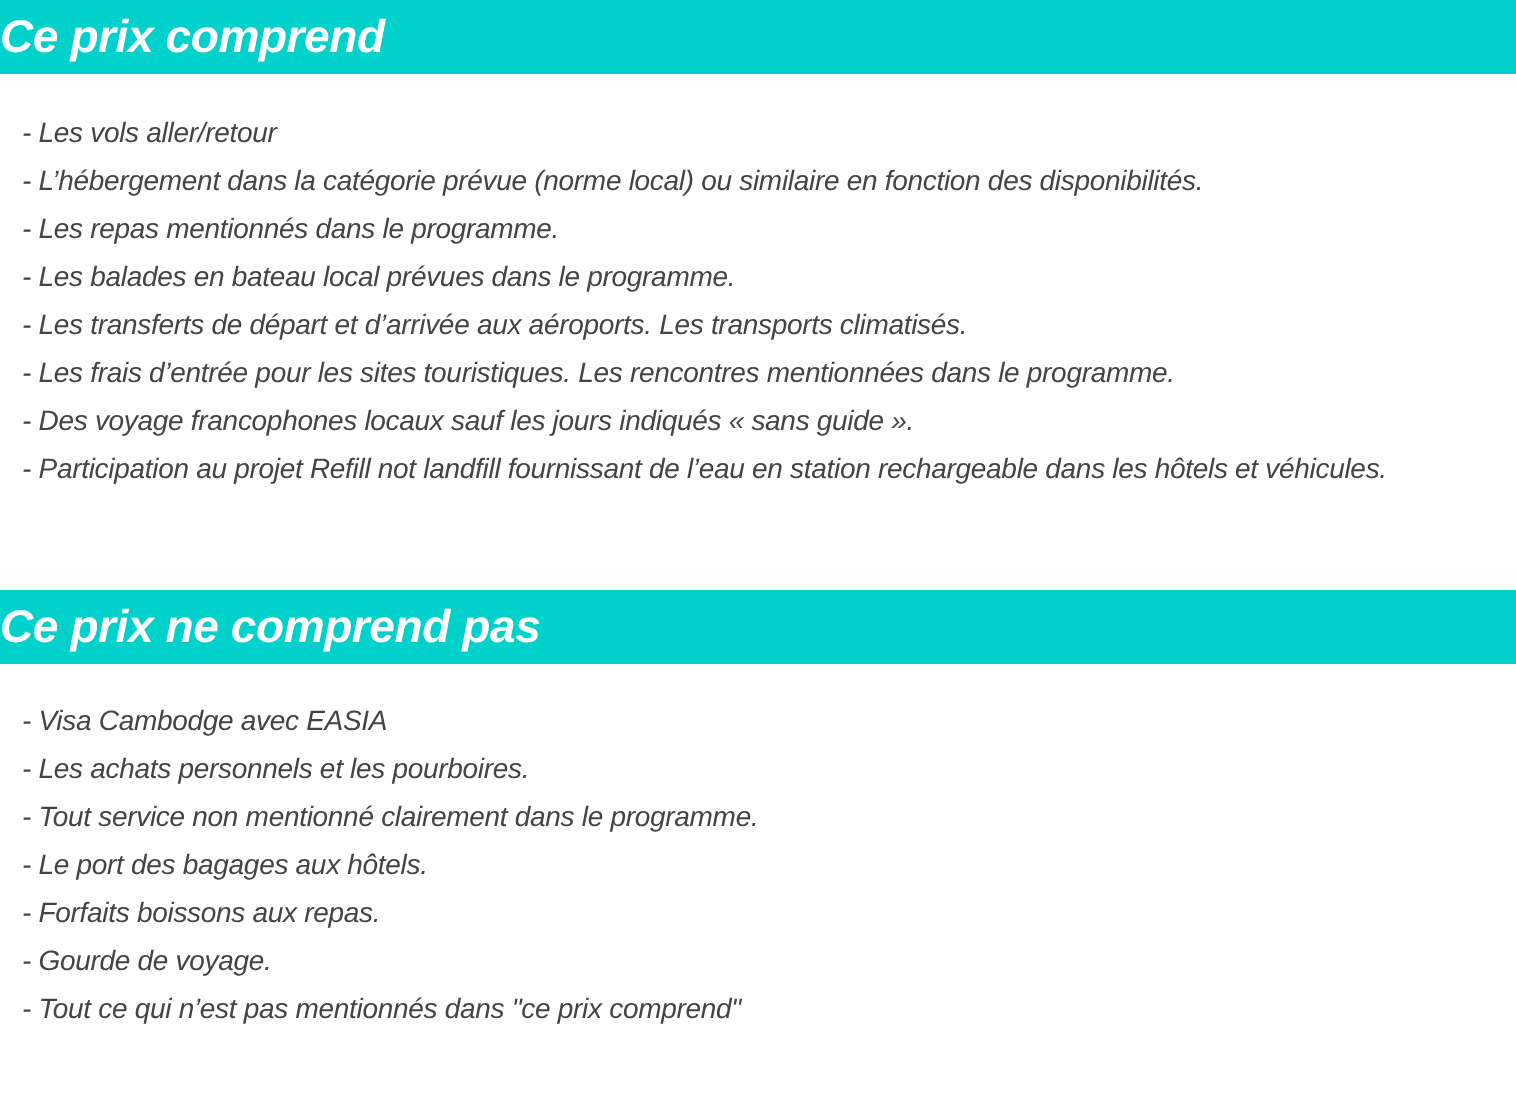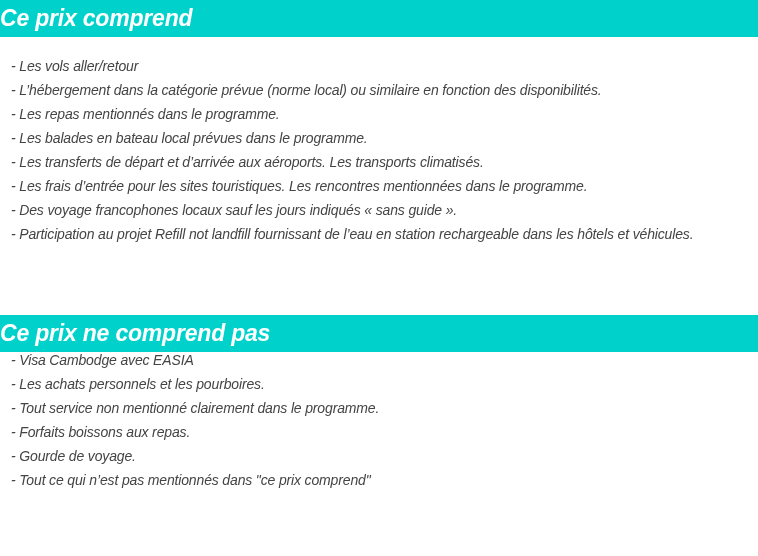--- a/index.html
+++ b/index.html
@@ -25,21 +25,21 @@
     .section-header .title {
       display: block;
       color: #ffffff;
       font-style: italic;
       font-weight: bold;
       font-size: 23px;
       line-height: 37px;
       letter-spacing: -0.2px;
     }
     #header-included { top: 0; }
-    #header-excluded { top: 295px; margin-top: 20px; }
+    #header-excluded { top: 295px; }
     .item-list {
       position: absolute;
       left: 11px;
       margin: 0;
       padding: 0;
       list-style: none;
     }
     .item-list li {
       font-style: italic;
       font-size: 14px;
@@ -71,16 +71,17 @@
 </ul>
 
 <div class="section-header" id="header-excluded">
   <span class="title">Ce prix ne comprend pas</span>
 </div>
 
 <ul class="item-list" id="list-excluded">
   <li>- Visa Cambodge avec EASIA</li>
   <li>- Les achats personnels et les pourboires.</li>
   <li>- Tout service non mentionné clairement dans le programme.</li>
+  <li>- Le port des bagages aux hôtels.</li>
   <li>- Forfaits boissons aux repas.</li>
   <li>- Gourde de voyage.</li>
   <li>- Tout ce qui n’est pas mentionnés dans "ce prix comprend"</li>
 </ul>
 
 </body></html>

